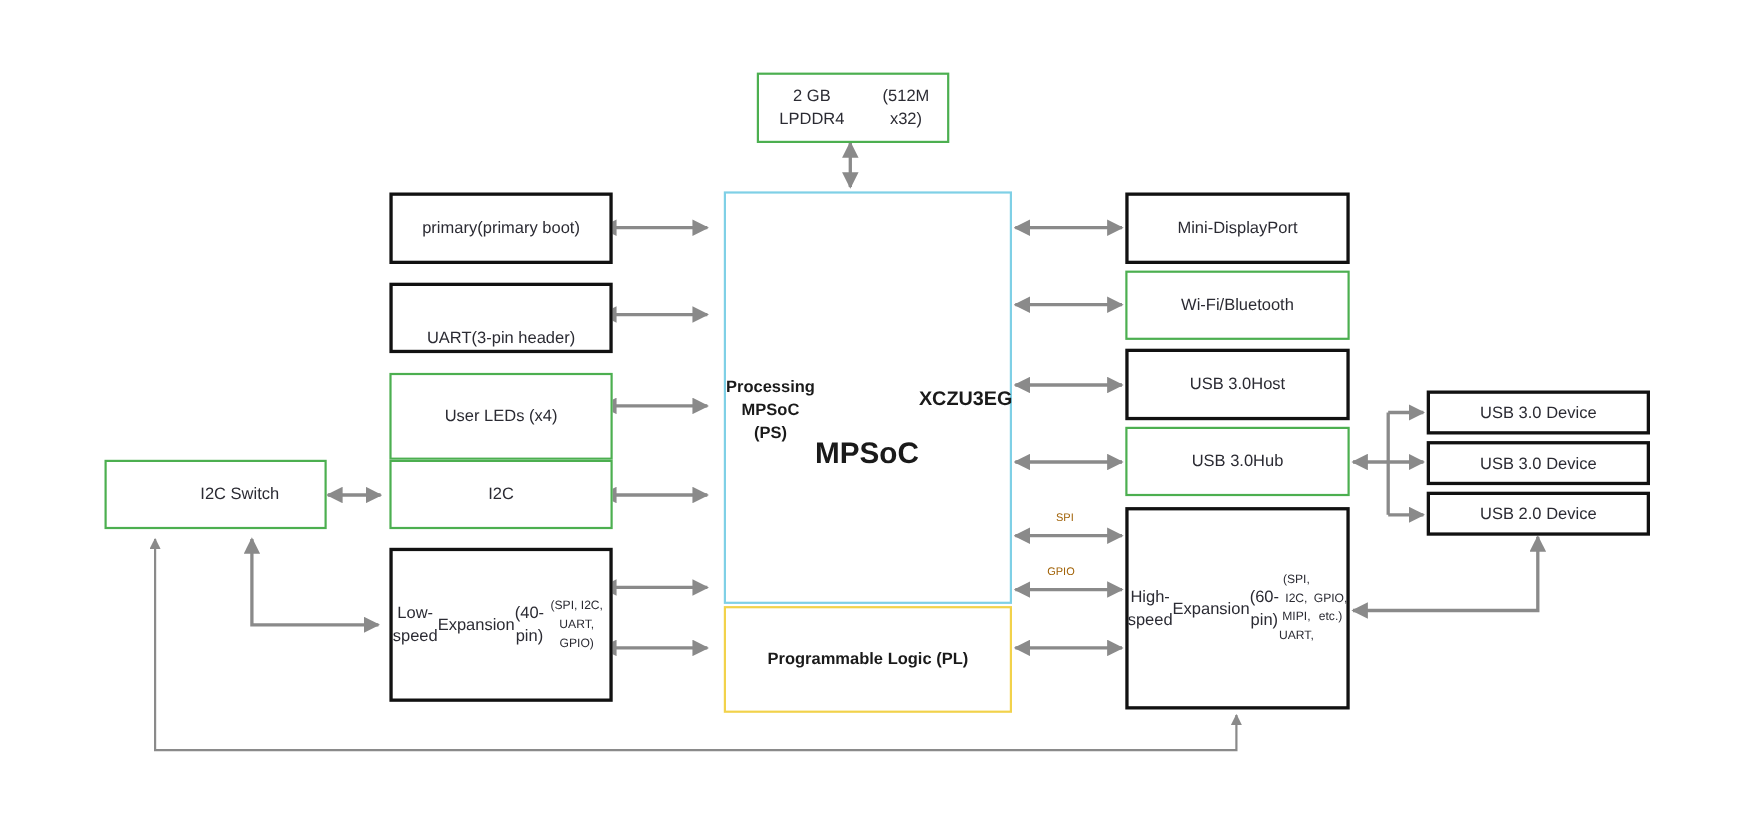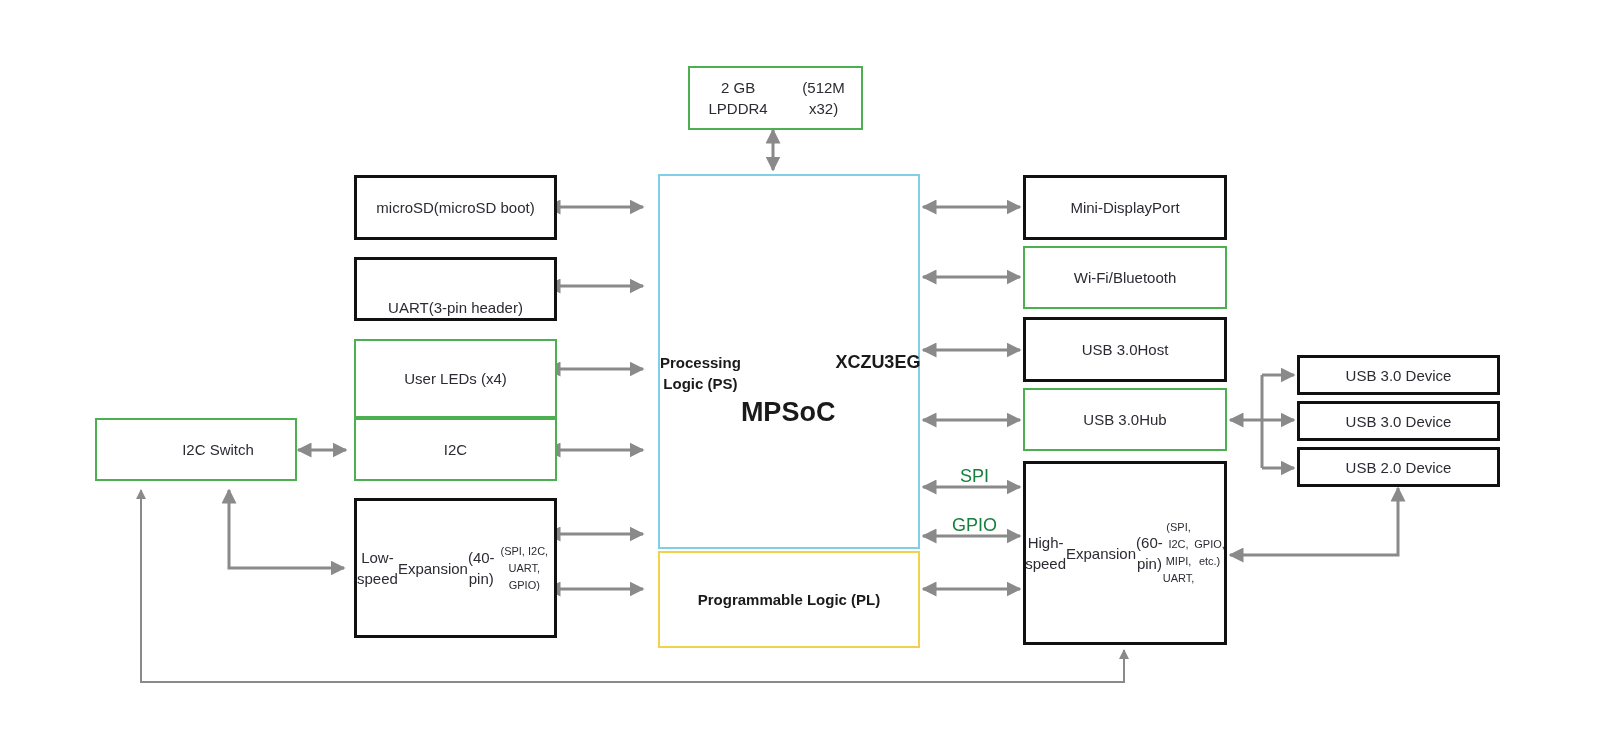--- a/index.html
+++ b/index.html
@@ -8,21 +8,21 @@
   svg#wires { position:absolute; left:0; top:0; }
   .box { position:absolute; box-sizing:border-box; background:#fff;
          display:flex; align-items:center; justify-content:center;
          text-align:center; font-size:15px; line-height:21px; }
   .blk { border:3px solid #111; }
   .grn { border:2px solid #4caf50; }
   .cyan { border:2px solid #7fd0e6; }
   .yel { border:2px solid #f2d24b; }
   .small { font-size:11px; line-height:17px; }
   .bold { font-weight:bold; color:#1a1a1a; }
-  .label { position:absolute; font-size:18px; color:#15803d; }
+  .label { position:absolute; font-size:10px; color:#a16207; }
 </style>
 </head>
 <body>
 
 <svg id="wires" width="1600" height="750">
   <defs>
     <marker id="ah" viewBox="0 0 10 10" refX="9" refY="5" markerWidth="5" markerHeight="5" orient="auto-start-reverse">
       <path d="M0,0 L10,5 L0,10 z" fill="#8a8a8a"></path>
     </marker>
   </defs>
@@ -60,32 +60,32 @@
     <polyline points="1230,555 1398,555 1398,488" marker-start="url(#ah)" marker-end="url(#ah)"></polyline>
   </g>
 </svg>
 
 <div class="box grn" style="left:688px;top:66px;width:175px;height:64px;">
   <span>2 GB LPDDR4</span>
   <span>(512M x32)</span>
 </div>
 
 <div class="box cyan" style="left:658px;top:174px;width:262px;height:375px;justify-content:flex-start;">
-  <span class="bold" style="margin-top:22px;font-size:15px;">Processing Logic (PS)</span>
+  <span class="bold" style="margin-top:22px;font-size:15px;">Processing MPSoC (PS)</span>
   <span class="bold" style="margin-top:100px;font-size:27px;line-height:34px;">MPSoC</span>
   <span class="bold" style="font-size:18px;line-height:26px;">XCZU3EG</span>
 </div>
 
 <div class="box yel" style="left:658px;top:551px;width:262px;height:97px;">
   <span class="bold">Programmable Logic (PL)</span>
 </div>
 
 <div class="box blk" style="left:354px;top:175px;width:203px;height:65px;">
-  <span>microSD</span>
-  <span>(microSD boot)</span>
+  <span>primary</span>
+  <span>(primary boot)</span>
 </div>
 <div class="box blk" style="left:354px;top:257px;width:203px;height:64px;align-items:flex-end;">
   <span>UART</span>
   <span>(3-pin header)</span>
 </div>
 <div class="box grn" style="left:354px;top:339px;width:203px;height:79px;">
   <span>User LEDs (x4)</span>
 </div>
 <div class="box grn" style="left:354px;top:418px;width:203px;height:63px;">
   <span>I2C</span>

